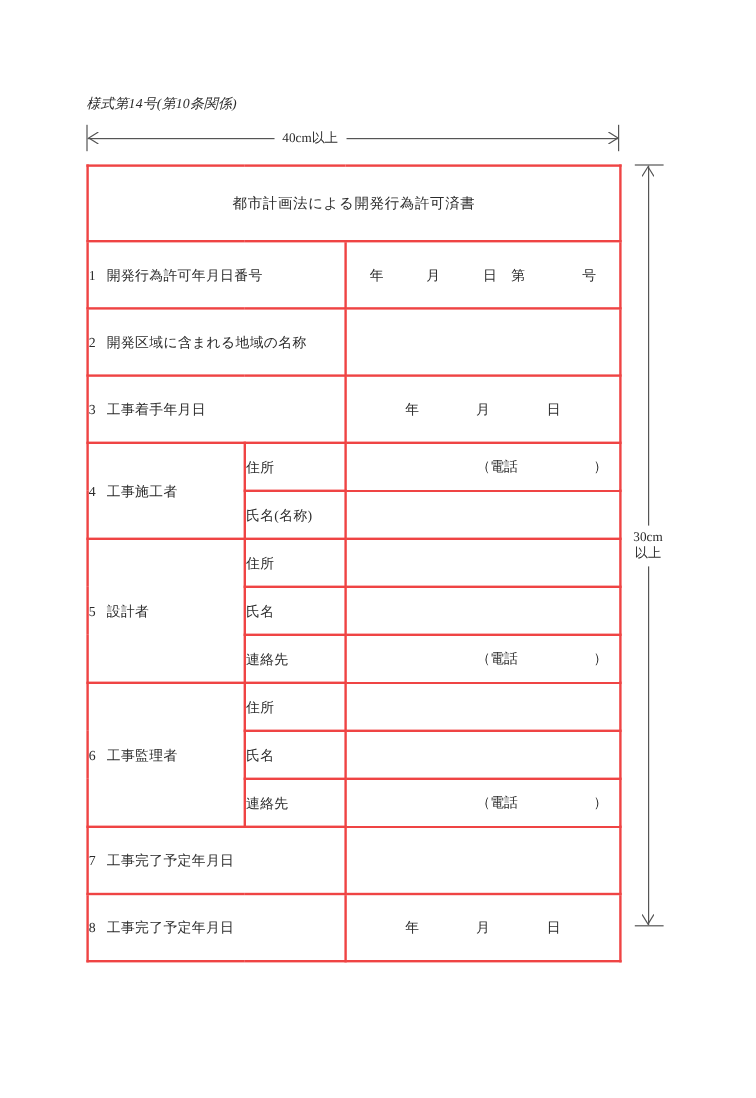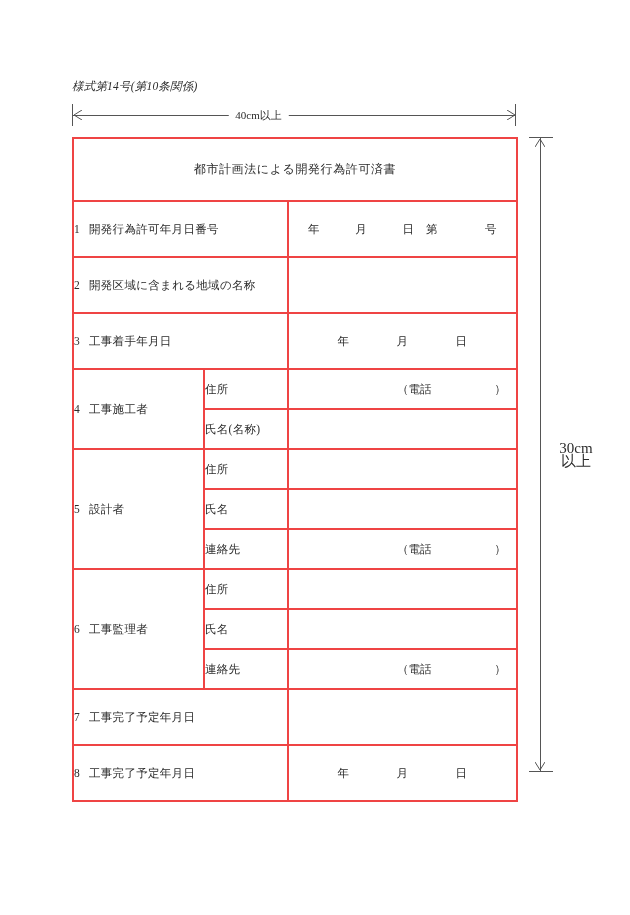--- a/index.html
+++ b/index.html
@@ -114,26 +114,25 @@
   .dim-v .arrow svg { display: block; }
   .dim-v .arrow.top    { top: 1px;   transform: translate(-5px, 0); }
   .dim-v .arrow.bottom { top: 624px; transform: translate(-5px, 0); }
   .dim-v .label {
     position: absolute;
     left: 11px;
     top: 50%;
     transform: translate(-50%, -50%);
     background: #ffffff;
     padding: 4px 0;
-    font-size: 15px;
+    font-size: 11px;
     line-height: 13px;
     text-align: center;
     white-space: nowrap;
     color: #2b2b2b;
-    margin-left: 36px;
   }
 
   
   .form-table {
     position: absolute;
     left: 72px;
     top: 137px;
     width: 444px;
     border-collapse: collapse;
     table-layout: fixed;

